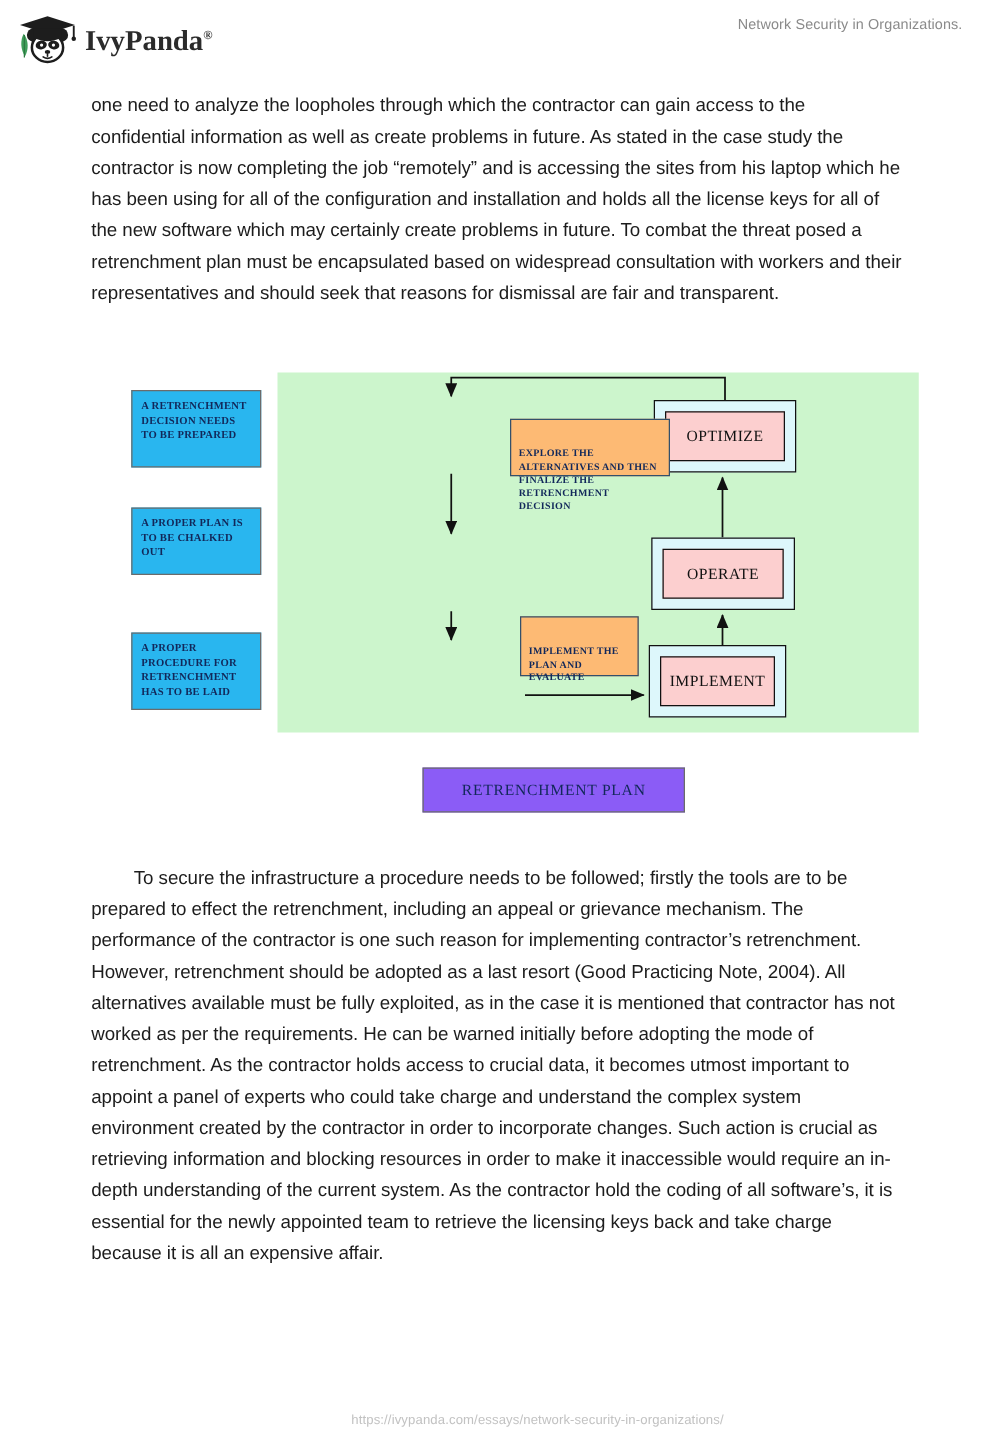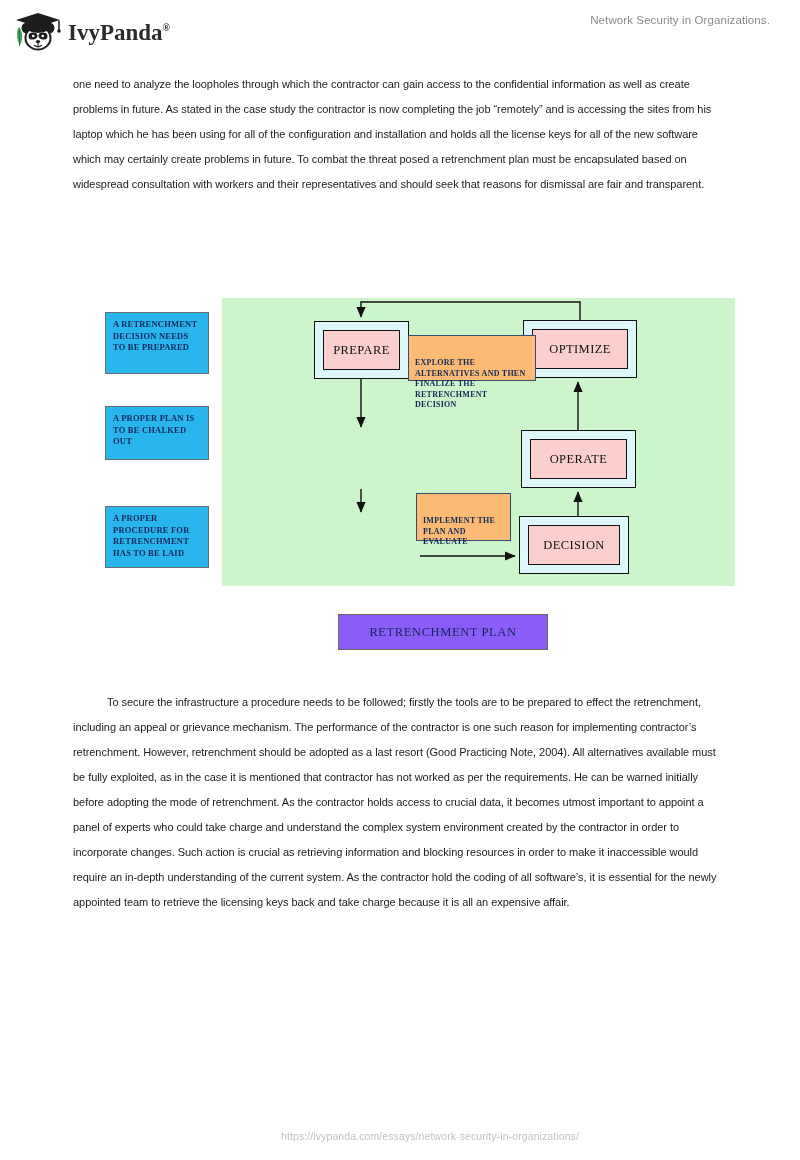--- a/index.html
+++ b/index.html
@@ -64,21 +64,21 @@
 
   
   .content {
     position: absolute;
     left: 73px;
     top: 72px;
     width: 650px;
   }
   p.para {
     margin: 0 0 0 0;
-    font-size: 11px;
+    font-size: 15px;
     line-height: 25px;
     color: #1c1c1c;
     text-align: left;
     letter-spacing: -0.05px;
   }
   p.para.indent { text-indent: 34px; }
 
   
   .figure {
     position: absolute;
@@ -271,25 +271,22 @@
 
     <path d="M288,201 L288,224" stroke="#111111" stroke-width="1.4" fill="none" marker-end="url(#ah)"></path>
 
     <path d="M347,268 L442,268" stroke="#111111" stroke-width="1.4" fill="none" marker-end="url(#ah)"></path>
 
     <path d="M505,228 L505,204" stroke="#111111" stroke-width="1.4" fill="none" marker-end="url(#ah)"></path>
 
     <path d="M505,142 L505,94" stroke="#111111" stroke-width="1.4" fill="none" marker-end="url(#ah)"></path>
   </svg>
 
-  <div class="node n-prepare">
-    <div class="inner">PREPARE</div>
-  </div>
   <div class="node n-implement">
-    <div class="inner">DECISION</div>
+    <div class="inner">IMPLEMENT</div>
   </div>
   <div class="node n-operate">
     <div class="inner">OPERATE</div>
   </div>
   <div class="node n-optimize">
     <div class="inner">OPTIMIZE</div>
   </div>
 
   <div class="anno a-explore">EXPLORE THE ALTERNATIVES AND THEN FINALIZE THE RETRENCHMENT DECISION</div>
   <div class="anno a-impl">IMPLEMENT THE PLAN AND EVALUATE</div>

